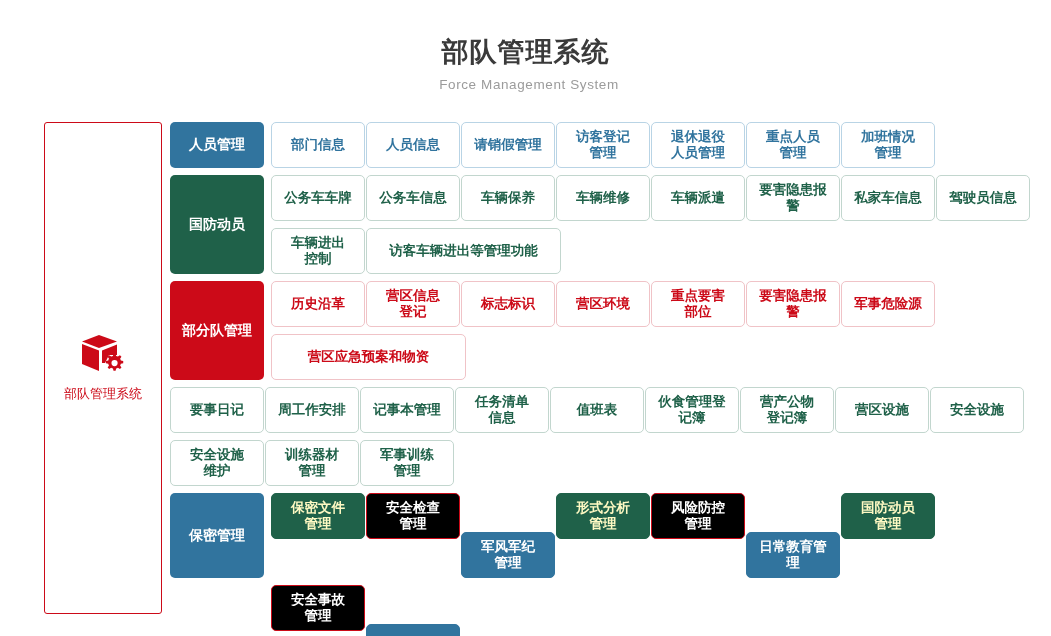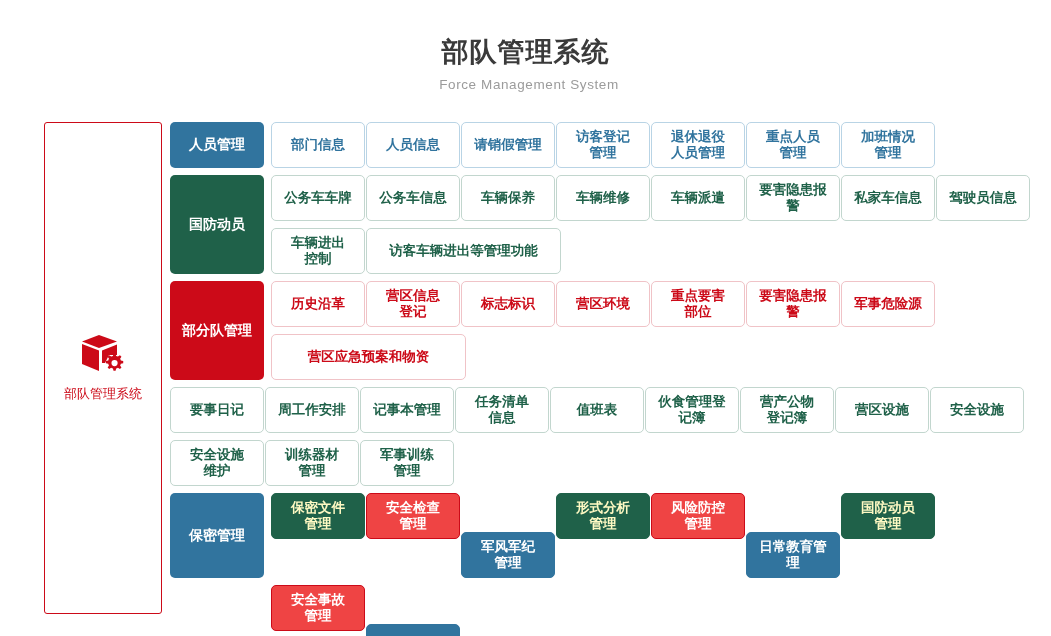--- a/index.html
+++ b/index.html
@@ -147,21 +147,21 @@
   }
   .item.o-red {
     width: 94px;
     background: #ffffff;
     border: 1px solid #f0c3c7;
     color: #cc0a18;
   }
   
   .item.s-blue  { width: 94px; background: #31749e; color: #ffffff; border: 1px solid #31749e; margin-top: 39px; }
   .item.s-green { width: 94px; background: #1f6149; color: #fef9c3; border: 1px solid #1f6149; }
-  .item.s-red   { width: 94px; background: #ef4444; color: #ffffff; border: 1px solid #cc0a18; }
+  .item.s-red   { width: 94px; background: #000000; color: #ffffff; border: 1px solid #cc0a18; }
 
   
   .item.w2 { width: 195px; }
 
   
   .row.r-vehicle .cat   { min-height: 99px; }
   .row.r-unit .cat      { min-height: 99px; }
   .row.r-daily .cat     { min-height: 99px; }
 
   .row.r-secret-2 {

